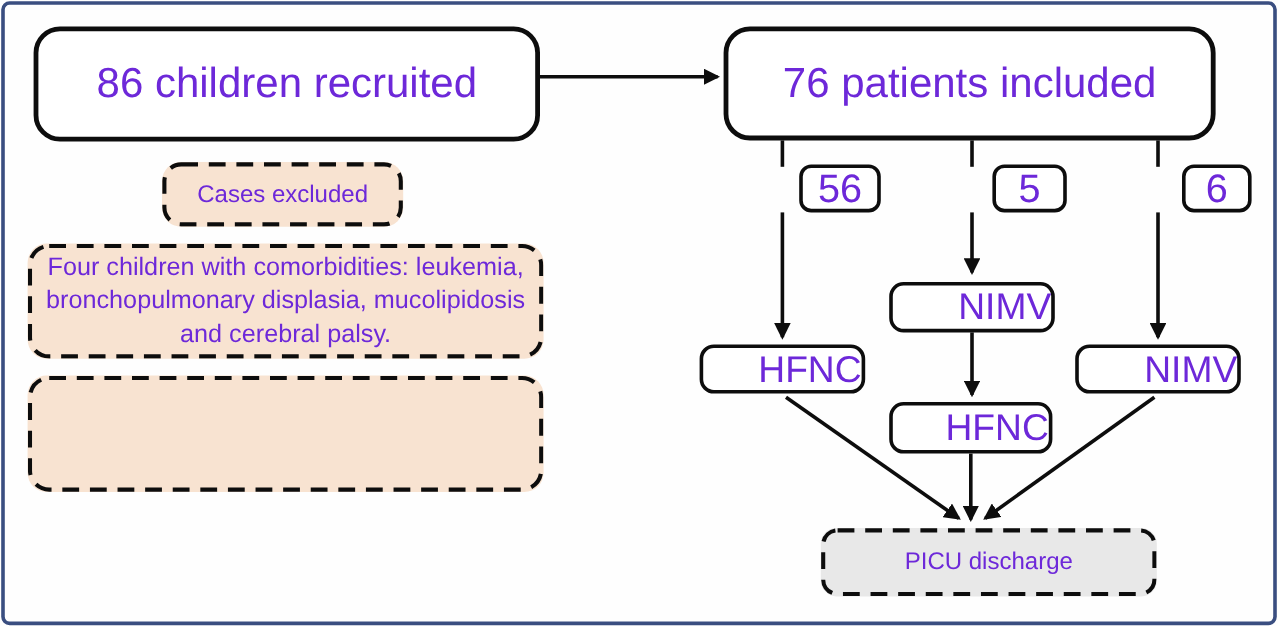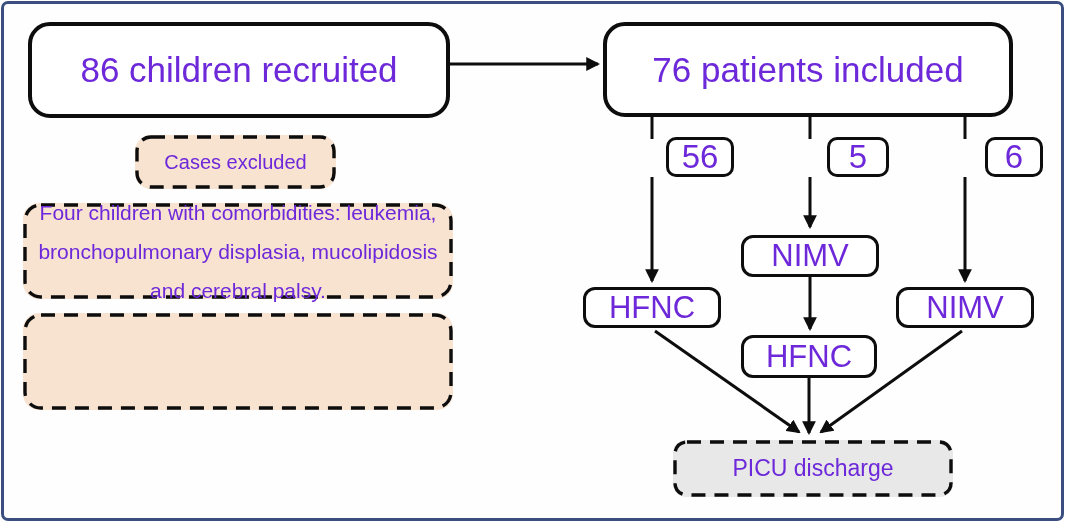--- a/index.html
+++ b/index.html
@@ -5,27 +5,27 @@
   html,body{margin:0;padding:0;background:#ffffff;}
   #page{position:relative;width:1065px;height:522px;background:#fefefe;
         font-family:"Liberation Sans",sans-serif;overflow:hidden;}
   #frame{position:absolute;inset:1px;border:3px solid #3a4e80;border-radius:7px;pointer-events:none;}
   #wires{position:absolute;left:0;top:0;width:1065px;height:522px;z-index:1;}
   .node{position:absolute;z-index:2;display:flex;align-items:center;justify-content:center;
         box-sizing:border-box;text-align:center;color:#6d28d9;background:#fff;}
   .solid{border:4px solid #0d0d0d;border-radius:22px;}
   .big-label{font-size:35px;}
   .count{border:3.5px solid #0d0d0d;border-radius:10px;font-size:33px;margin-left:48px;}
-  .treat{border:3.5px solid #0d0d0d;border-radius:12px;font-size:31px;}
+  .treat{border:3.5px solid #0d0d0d;border-radius:12px;font-size:31px;justify-content:flex-end;}
   .dashed{background:#f8e3d1;border-radius:16px;}
   .dashed .dash-svg{position:absolute;left:0;top:0;}
   .dashed .txt{position:relative;z-index:1;}
   .excl-header-label{font-size:20px;}
-  .excl-text{font-size:21px;line-height:39px;white-space:pre-line;}
-  .picu{background:#e8e8e8;border-radius:13px;font-size:23px;}
+  .excl-text{font-size:21px;line-height:28px;white-space:pre-line;}
+  .picu{background:#e8e8e8;border-radius:13px;font-size:20px;margin-left:11px;}
   rect.dashline{fill:none;stroke:#0d0d0d;stroke-width:3.4;stroke-dasharray:14 9;}
   line.conn,path.conn{stroke:#0d0d0d;stroke-width:3;fill:none;}
 </style>
 </head>
 <body>
 
 <div id="page">
   <svg id="wires" viewBox="0 0 1065 522" xmlns="http://www.w3.org/2000/svg">
     <defs>
       <marker id="ah" viewBox="0 0 10 10" refX="8.5" refY="5" markerWidth="4.6" markerHeight="4.6" orient="auto" markerUnits="strokeWidth">

